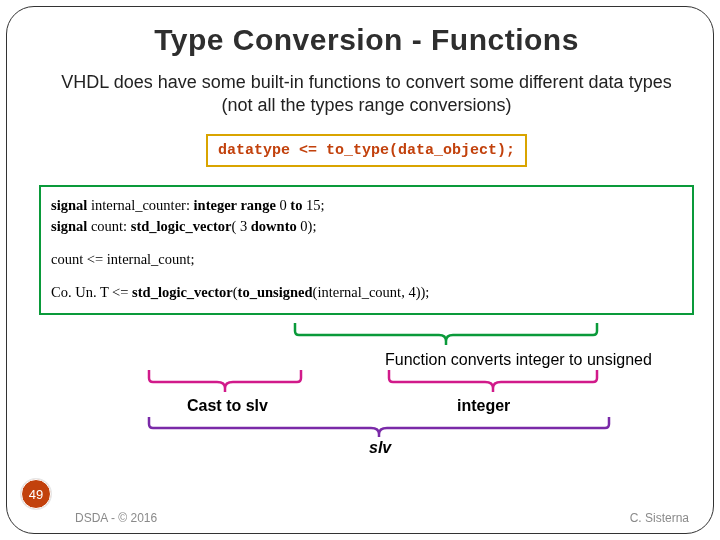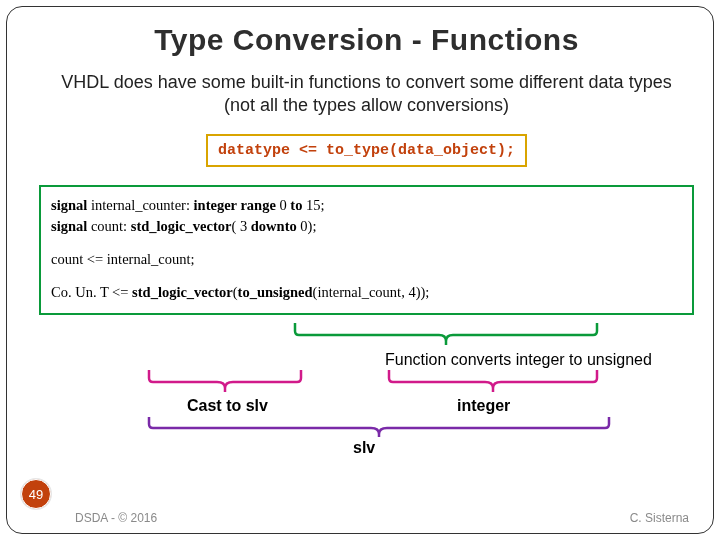--- a/index.html
+++ b/index.html
@@ -8,21 +8,21 @@
     height: 540px;
     background: #fff;
     font-family: Arial, Helvetica, sans-serif;
     position: relative;
     overflow: hidden;
   }
   .slide-frame {
     position: absolute;
     top: 6px; left: 6px; right: 6px; bottom: 6px;
     border: 1.5px solid #333;
-    border-radius: 16px;
+    border-radius: 28px;
     padding: 14px 13px 10px 26px;
   }
   .title {
     font-size: 30px;
     font-weight: bold;
     color: #2e2e2e;
     text-align: center;
     margin-top: 2px;
     margin-bottom: 14px;
     letter-spacing: 0.5px;
@@ -100,21 +100,21 @@
     color: #8a8a8a;
   }
 </style>
 </head>
 <body>
 
 <div class="slide-frame">
 
   <div class="title">Type Conversion - Functions</div>
 
-  <div class="intro">VHDL does have some built-in functions to convert some different data types (not all the types allow conversions)</div>
+  <div class="intro">VHDL does have some built-in functions to convert some different data types (not all the types range conversions)</div>
 
   <div class="syntax-box">datatype &lt;= to_type(data_object);</div>
 
   <div class="code-box">
     <div class="code-line"><span class="b">signal </span><span>internal_counter: </span><span class="b">integer range </span><span>0 </span><span class="b">to </span><span>15;</span></div>
     <div class="code-line"><span class="b">signal </span><span>count: </span><span class="b">std_logic_vector</span><span>( 3 </span><span class="b">downto </span><span>0);</span></div>
     <div class="gap"></div>
     <div class="code-line">count &lt;= internal_count;</div>
     <div class="gap"></div>
     <div class="code-line"><span>Co. Un. T &lt;= </span><span class="b">std_logic_vector</span><span>(</span><span class="b">to_unsigned</span><span>(internal_count, 4));</span></div>
@@ -141,21 +141,21 @@
         <path d="M4 2 L4 10 Q4 14 8 14 L72 14 Q80 14 80 20 L80 24 M80 20 Q80 14 88 14 L152 14 Q156 14 156 10 L156 2" fill="none" stroke="#d11a8a" stroke-width="2.5"></path>
       </svg>
     </div>
     <div class="label label-bold" style="left:154px; top:76px;">Cast to slv</div>
 
     <div class="bracket" style="left:112px; top:94px;">
       <svg width="468" height="24">
         <path d="M4 2 L4 9 Q4 13 8 13 L226 13 Q234 13 234 19 L234 22 M234 19 Q234 13 242 13 L460 13 Q464 13 464 9 L464 2" fill="none" stroke="#7a2aa8" stroke-width="2.5"></path>
       </svg>
     </div>
-    <div class="label label-bold" style="left:320px; top:118px;">slv</div>
+    <div class="label label-bold" style="left:336px; top:118px;font-style:italic;">slv</div>
 
   </div>
 
   <div class="page-badge">49</div>
   <div class="footer-left">DSDA - © 2016</div>
   <div class="footer-right">C. Sisterna</div>
 
 </div>
 
 </body></html>

